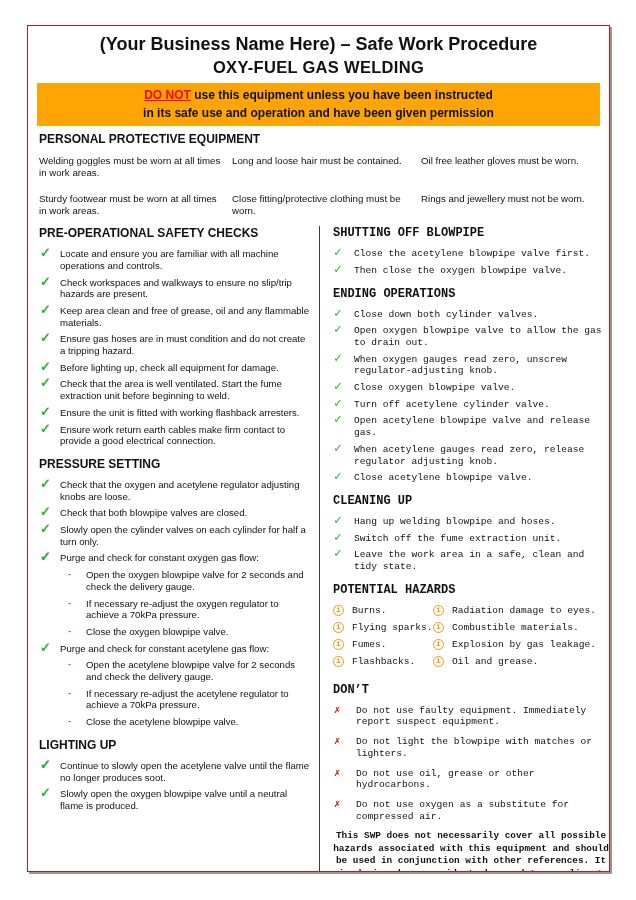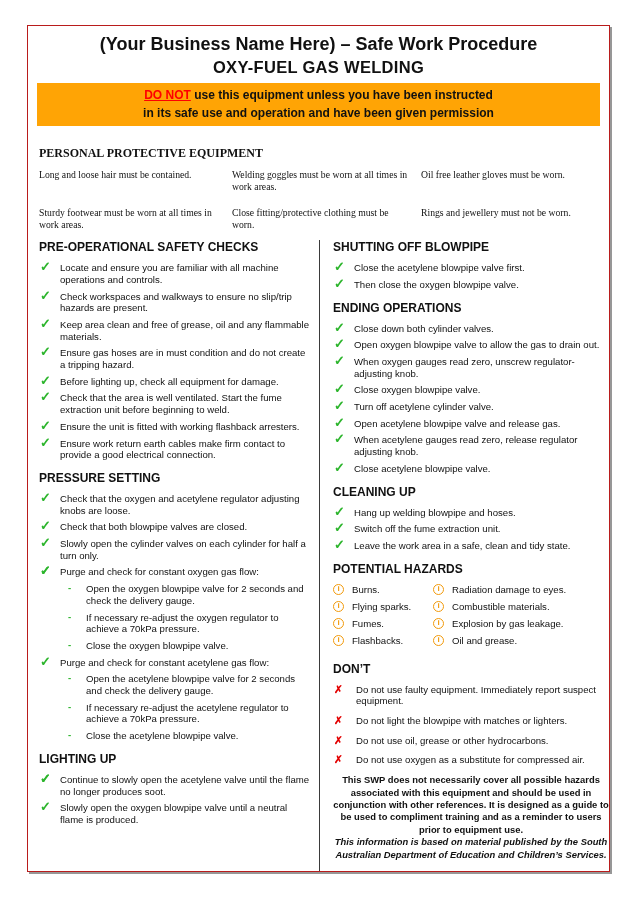--- a/index.html
+++ b/index.html
@@ -5,28 +5,28 @@
   html,body{margin:0;padding:0;background:#fff;}
   body{width:636px;height:900px;position:relative;font-family:"Liberation Sans",sans-serif;color:#111;}
   .page{position:absolute;left:27px;top:25px;width:583px;height:847px;box-sizing:border-box;
         border:1px solid #b91c1c;box-shadow:2px 2px 0 #979797;background:#fff;
         display:flex;flex-direction:column;overflow:hidden;}
   .title{text-align:center;font-weight:bold;font-size:18px;margin-top:8px;line-height:1.2;}
   .subtitle{text-align:center;font-weight:bold;font-size:16.5px;margin-top:2px;letter-spacing:.3px;}
   .banner{margin:6px 9px 0 9px;background:#FFA405;text-align:center;font-weight:bold;
           font-size:12px;line-height:1.5;padding:3px 4px 4px 4px;color:#111;}
   .donot{color:#FF0000;text-decoration:underline;}
-  .ppe{padding:20px 11px 0 11px;font-family:Liberation Serif, serif;}
+  .ppe{padding:6px 11px 0 11px;}
   .sec-h{font-weight:bold;font-size:12px;line-height:1.25;}
   .ppe-grid{display:grid;grid-template-columns:182px 178px 1fr;column-gap:11px;row-gap:14px;
             margin-top:8px;font-size:9.7px;line-height:1.25;}
   .cols{flex:1;display:flex;margin-top:9px;min-height:0;}
   .col-left{width:292px;box-sizing:border-box;border-right:1.5px solid #3a3a3a;
             padding:0 6px 0 11px;overflow:hidden;}
-  .col-right{flex:1;padding:0 0 0 13px;overflow:hidden;}
+  .col-right{flex:1;padding:0 0 0 13px;overflow:hidden;font-family:Liberation Mono, monospace;}
   .section{margin-top:10px;}
   .section:first-child{margin-top:0;}
   .section .sec-h{margin-bottom:7px;}
   .item{position:relative;padding-left:21px;margin-bottom:5px;font-size:9.6px;line-height:1.22;}
   .check-icon{position:absolute;left:1px;top:-3px;color:#2DB52D;font-size:13px;font-weight:bold;}
   .sub{position:relative;padding-left:47px;margin-bottom:5px;font-size:9.6px;line-height:1.22;}
   .dash-icon{position:absolute;left:29px;top:-1px;color:#2DB52D;font-weight:bold;}
   .haz-grid{display:grid;grid-template-columns:100px 1fr;margin-top:1px;}
   .haz-item{display:flex;align-items:center;gap:8px;margin-bottom:6px;font-size:9.6px;}
   .info-icon{width:9px;height:9px;border:1.6px solid #F29A0B;border-radius:50%;color:#F29A0B;
@@ -46,22 +46,22 @@
   <div class="subtitle">OXY-FUEL GAS WELDING</div>
 
   <div class="banner">
     <div><span class="donot">DO NOT</span> <span>use this equipment unless you have been instructed</span></div>
     <div>in its safe use and operation and have been given permission</div>
   </div>
 
   <div class="ppe">
     <div class="sec-h">PERSONAL PROTECTIVE EQUIPMENT</div>
     <div class="ppe-grid" id="ppe-grid">
+        <div class="ppe-cell">Welding goggles must be worn at all times in work areas.</div>
         <div class="ppe-cell">Long and loose hair must be contained.</div>
-        <div class="ppe-cell">Welding goggles must be worn at all times in work areas.</div>
         <div class="ppe-cell">Oil free leather gloves must be worn.</div>
         <div class="ppe-cell">Sturdy footwear must be worn at all times in work areas.</div>
         <div class="ppe-cell">Close fitting/protective clothing must be worn.</div>
         <div class="ppe-cell">Rings and jewellery must not be worn.</div>
       </div>
   </div>
 
   <div class="cols">
     <div class="col-left" id="col-left">
         <div class="section">

